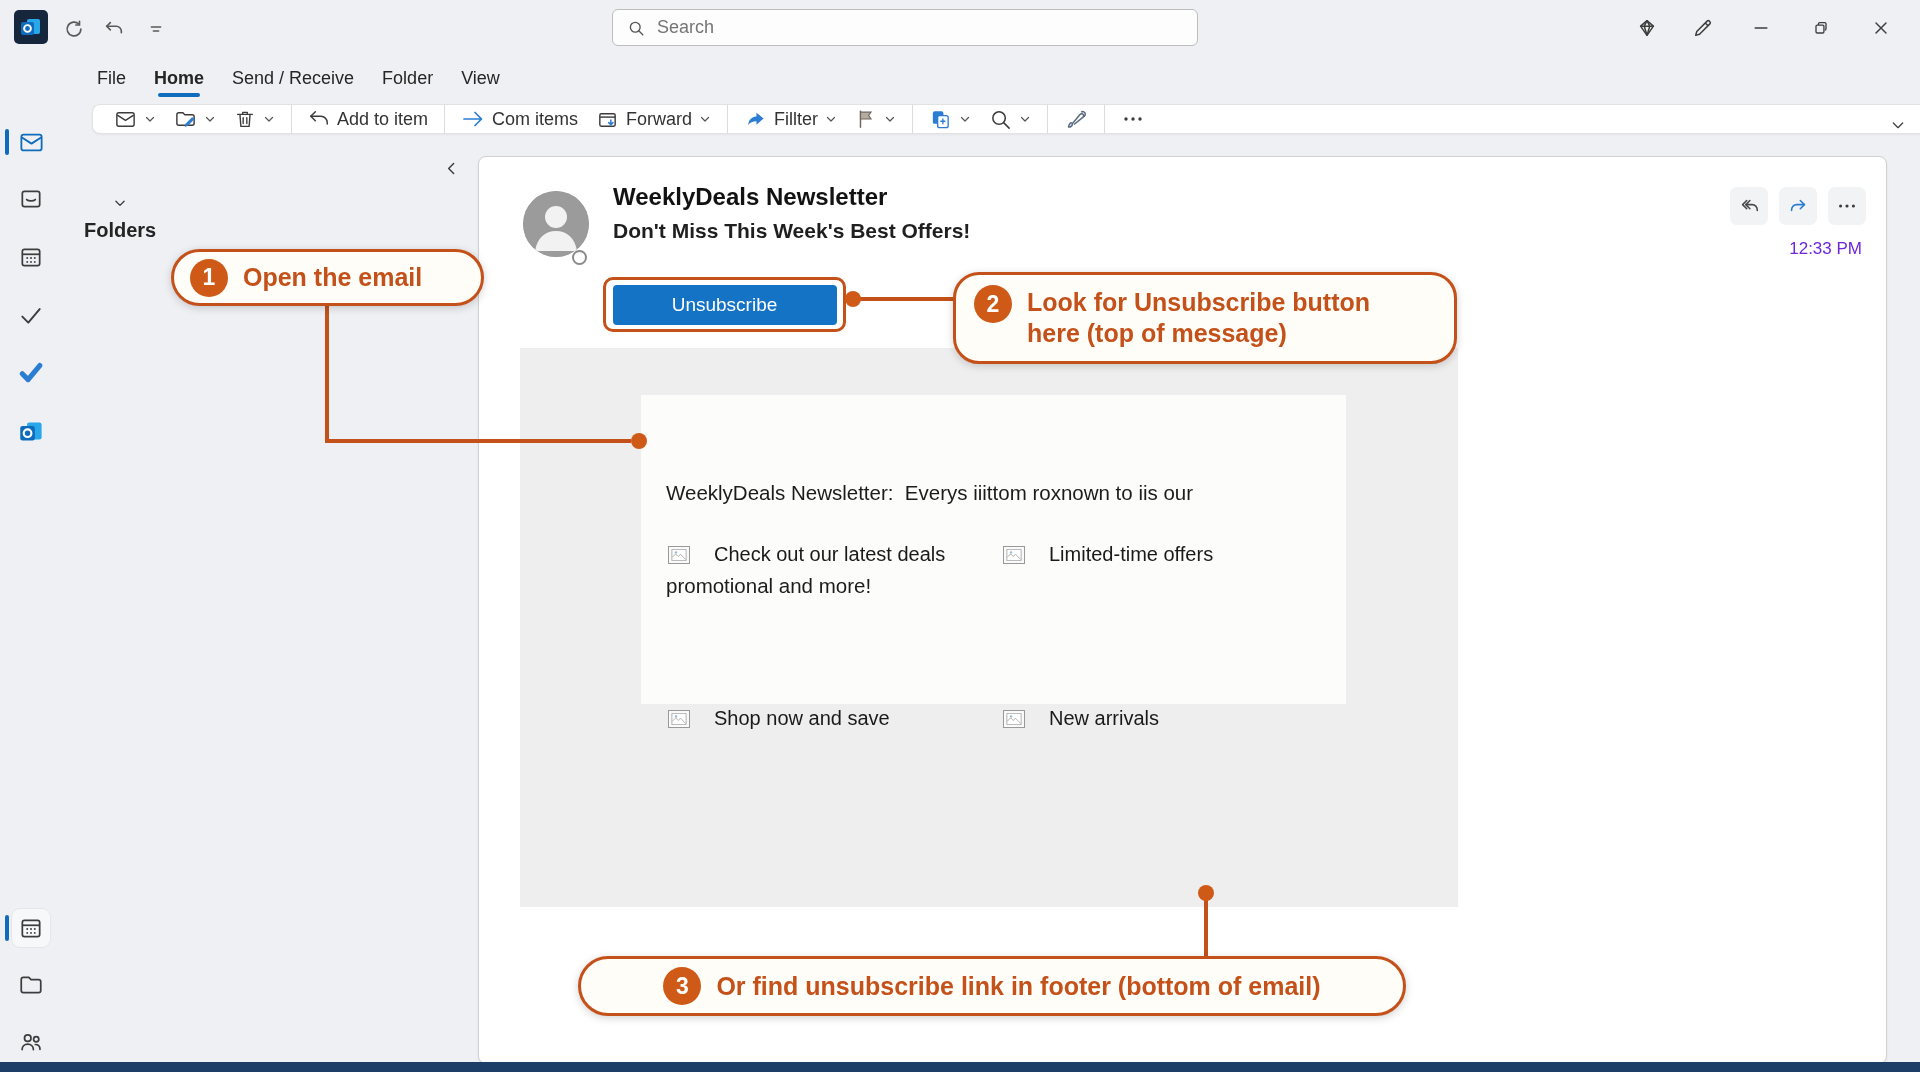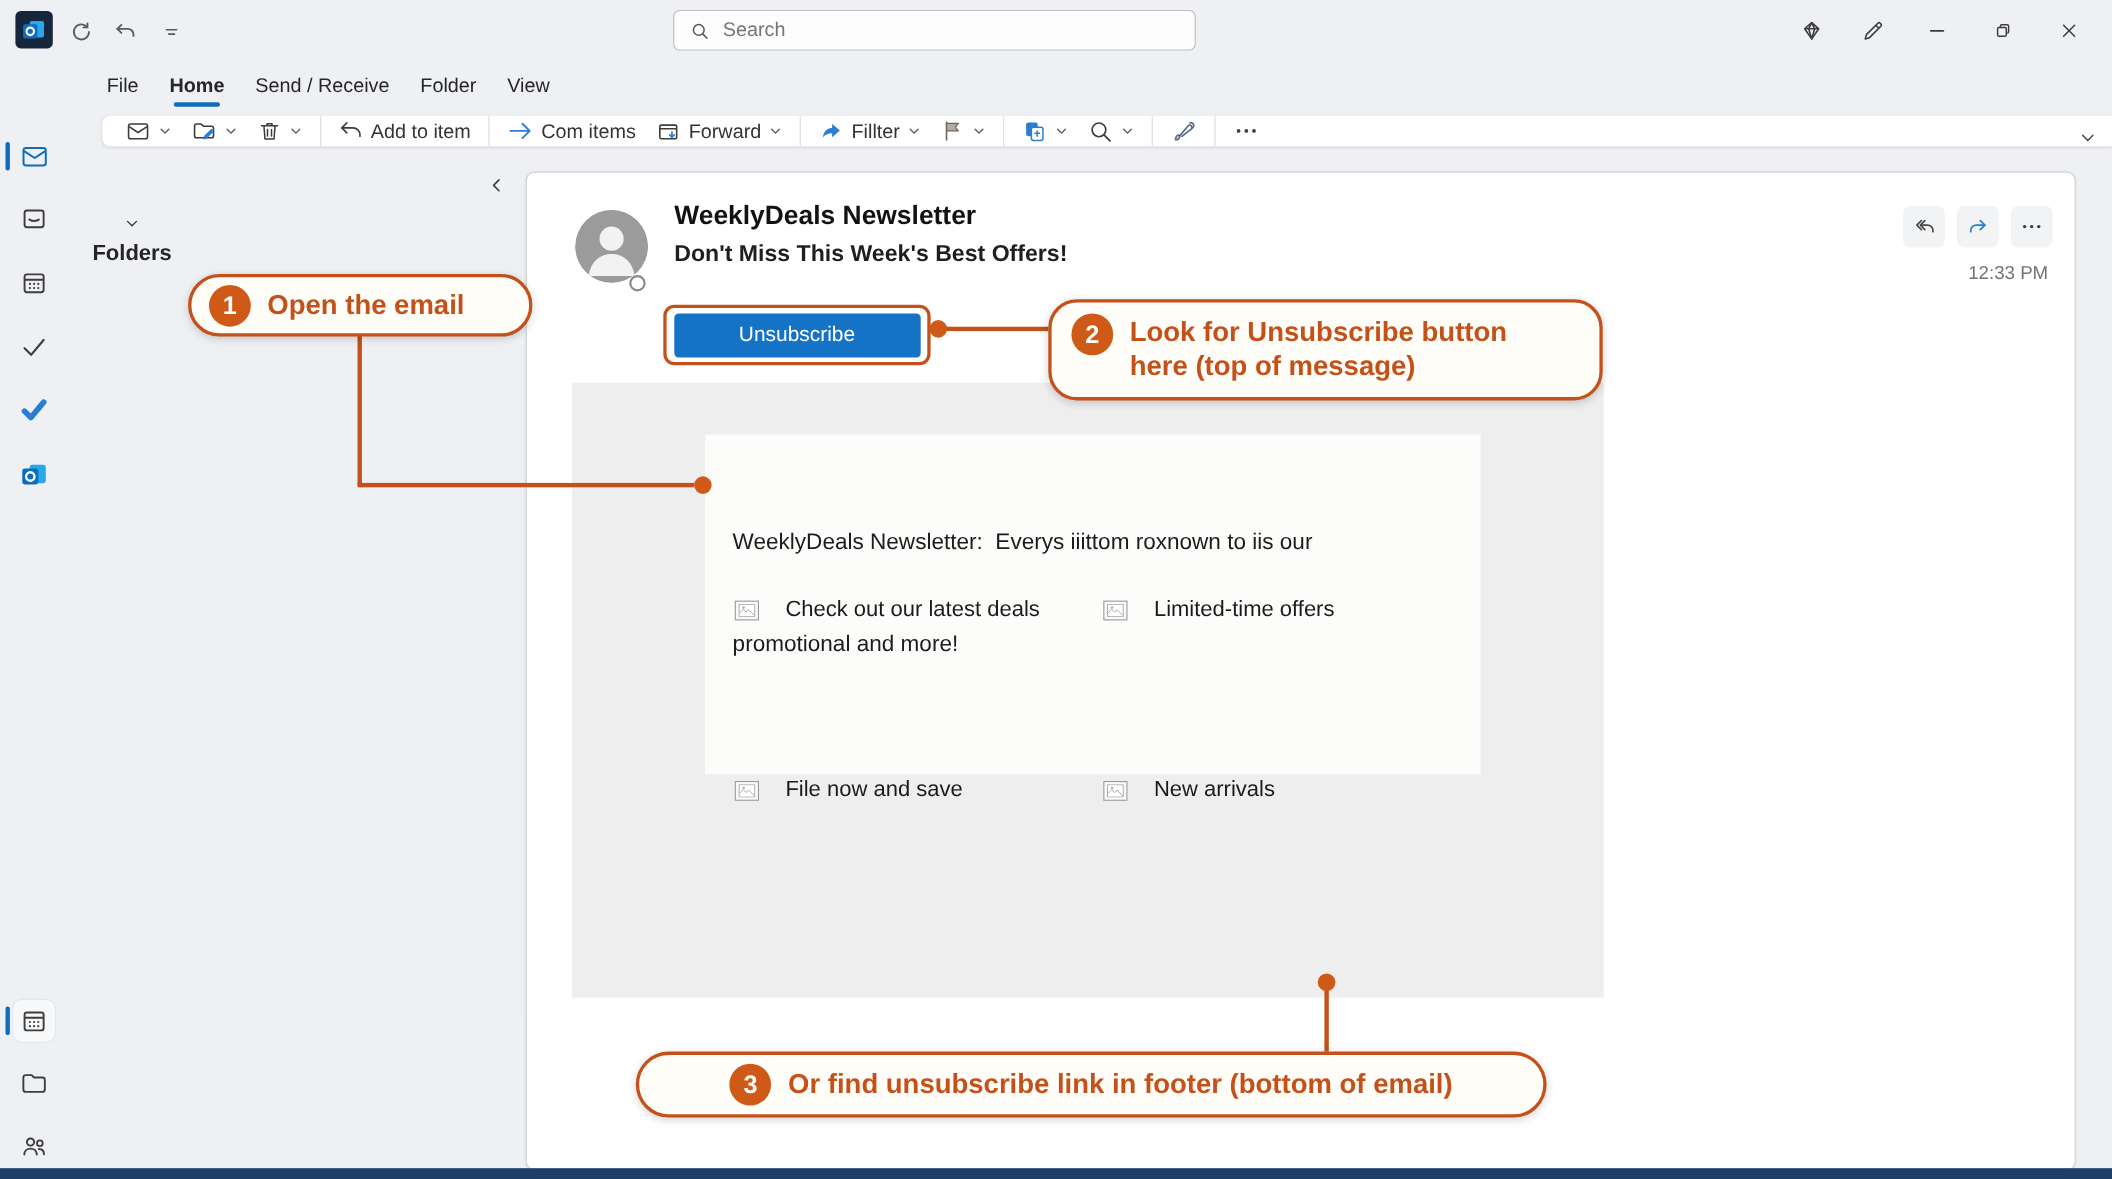--- a/index.html
+++ b/index.html
@@ -6,21 +6,21 @@
   .app{position:relative;width:1920px;height:1072px;background:#eef0f3;
        font-family:"Liberation Sans","DejaVu Sans",sans-serif;color:#1b1b1b;overflow:hidden;}
   svg{display:block}
 
   
   .titlebar{position:absolute;left:0;top:0;width:1920px;height:56px;}
   .app-logo{position:absolute;left:14px;top:10px;width:34px;height:34px;background:#16263d;border-radius:5px;
             display:flex;align-items:center;justify-content:center;}
   .tb-ic{position:absolute;top:13px;width:32px;height:32px;display:flex;align-items:center;justify-content:center;
          border-radius:4px;color:#5a5a5a;}
-  .searchbox{position:absolute;left:612px;top:9px;width:475px;height:37px;background:#fdfdfd;
+  .searchbox{position:absolute;left:612px;top:9px;width:586px;height:37px;background:#fdfdfd;
              border:1px solid #bdbdbd;border-radius:6px;display:flex;align-items:center;gap:10px;padding:0 14px;box-sizing:border-box;}
   .searchbox input{border:none;outline:none;background:transparent;font-size:18px;color:#444;width:100%;
                    font-family:"Liberation Sans","DejaVu Sans",sans-serif;}
   .winctl{position:absolute;top:8px;width:42px;height:40px;display:flex;align-items:center;justify-content:center;color:#3c3c3c;}
 
   
   .tabs{position:absolute;left:95px;top:56px;height:44px;display:flex;gap:24px;align-items:center;font-size:18px;color:#262626;}
   .tab{position:relative;padding:4px 2px;cursor:default;}
   .tab.active{font-weight:700;}
   .tab.active::after{content:"";position:absolute;left:12%;right:12%;bottom:-4px;height:4px;background:#0f6cbd;border-radius:2px;}
@@ -46,21 +46,21 @@
 
   
   .reading{position:absolute;left:478px;top:156px;width:1409px;height:908px;background:#fff;border:1px solid #d2d2d2;
            border-radius:8px;box-sizing:border-box;box-shadow:0 1px 3px rgba(0,0,0,.06);}
   .avatar{position:absolute;left:44px;top:34px;width:66px;height:66px;border-radius:50%;background:#9b9b9b;overflow:hidden;}
   .presence{position:absolute;left:93px;top:93px;width:15px;height:15px;border-radius:50%;background:#fff;border:2px solid #8a8a8a;box-sizing:border-box;}
   .sender{position:absolute;left:134px;top:26px;font-size:24px;font-weight:700;color:#121212;}
   .subject{position:absolute;left:134px;top:62px;font-size:21px;font-weight:600;color:#1f1f1f;}
   .msg-actions{position:absolute;right:20px;top:30px;display:flex;gap:11px;}
   .msg-act{width:38px;height:38px;background:#f2f3f4;border-radius:7px;display:flex;align-items:center;justify-content:center;}
-  .msg-time{position:absolute;right:24px;top:82px;font-size:17px;color:#737373;}
+  .msg-time{position:absolute;right:24px;top:82px;font-size:17px;color:#6d28d9;}
 
   .unsub-hl{position:absolute;left:124px;top:120px;width:243px;height:55px;border:3.5px solid #c4511a;border-radius:10px;
             box-sizing:border-box;display:flex;align-items:center;justify-content:center;}
   .unsub-btn{width:224px;height:40px;background:#1473c5;border:none;border-radius:4px;color:#fff;font-size:19px;
              font-family:"Liberation Sans","DejaVu Sans",sans-serif;display:flex;align-items:center;justify-content:center;}
 
   .mailcanvas{position:absolute;left:41px;top:191px;width:938px;height:559px;background:#eeeeef;}
   .mailbody{position:absolute;left:121px;top:47px;width:705px;height:309px;background:#fcfcfb;}
   .bodytext{position:absolute;left:25px;top:20px;font-size:20.5px;line-height:31px;color:#1c1c1c;white-space:pre-wrap;}
   .img-ph{position:absolute;display:flex;align-items:center;gap:24px;font-size:20px;color:#1a1a1a;}
@@ -473,21 +473,21 @@
           <span>Limited-time offers</span>
         </div>
         <div class="img-ph" style="left:27px;top:312px">
           <span class="ph-ic">
             <svg width="16" height="12" viewBox="0 0 20 16">
                 <path d="M.5.5h19v15H.5z" fill="#fff" stroke="#999"></path>
                 <path d="M1 11l4.5-4.5L9 10l3-3 7 7" stroke="#999" fill="none"></path>
                 <circle cx="6" cy="4.5" r="1.6" fill="#9ab6d8"></circle>
               </svg>
           </span>
-          <span>File now and save</span>
+          <span>Shop now and save</span>
         </div>
         <div class="img-ph" style="left:362px;top:312px">
           <span class="ph-ic">
             <svg width="16" height="12" viewBox="0 0 20 16">
                 <path d="M.5.5h19v15H.5z" fill="#fff" stroke="#999"></path>
                 <path d="M1 11l4.5-4.5L9 10l3-3 7 7" stroke="#999" fill="none"></path>
                 <circle cx="6" cy="4.5" r="1.6" fill="#9ab6d8"></circle>
               </svg>
           </span>
           <span>New arrivals</span>

